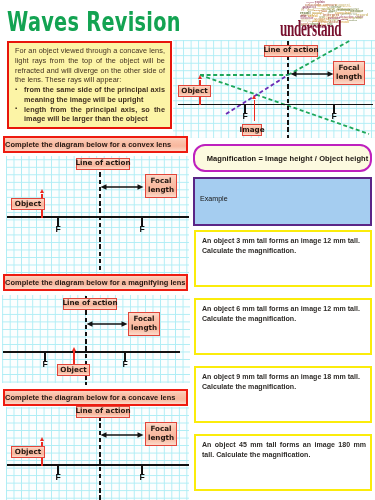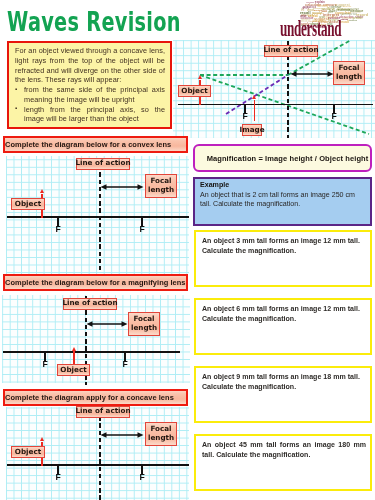--- a/index.html
+++ b/index.html
@@ -33,21 +33,21 @@
   
   #infobox{position:absolute;left:7px;top:41px;width:165px;height:88px;
            background:#FCF4A6;border:2px solid #E8150B;
            box-sizing:border-box;padding:3px 5px 12px 6px;}
   #infobox p{margin:0;font-size:7.3px;line-height:9.75px;color:#413021;
              text-align:justify;font-family:"Liberation Sans",sans-serif;
              font-weight:400;letter-spacing:0.055px;}
   #infobox ul{margin:0;padding-left:9px;list-style:none;}
   #infobox li{margin:0;font-size:7.3px;line-height:9.75px;color:#413021;
               text-align:justify;position:relative;
-              font-family:"Liberation Sans",sans-serif;font-weight:400;letter-spacing:0.055px;}
+              font-family:"Liberation Sans",sans-serif;font-weight:700;letter-spacing:0.055px;}
   #infobox li:before{content:"\25AA";position:absolute;left:-9px;top:-0.5px;font-size:6px;color:#413021;}
 
   
   .banner{position:absolute;border:2.2px solid #EE1B10;
           background:linear-gradient(to bottom,#FBD4C2 0%,#FAC3AC 22%,#F8B79D 62%,#FBD7C6 100%);
           box-sizing:border-box;display:flex;align-items:center;justify-content:flex-start;}
   .banner span{font-size:7.45px;font-weight:bold;color:#241712;white-space:nowrap;
                font-family:"Liberation Sans",sans-serif;letter-spacing:0.05px;}
 
   
@@ -64,30 +64,30 @@
   .lbl span{font-size:7.2px;font-weight:bold;color:#221610;line-height:8.6px;
             font-family:"DejaVu Sans",sans-serif;white-space:nowrap;}
   .lbl span.two{white-space:normal;}
   .redarrow{position:absolute;width:1.9px;background:#EE2A20;}
   .redarrow:after{content:"";position:absolute;left:-1.55px;top:-4.3px;width:0;height:0;
                   border-left:2.5px solid transparent;border-right:2.5px solid transparent;
                   border-bottom:4.6px solid #EE2A20;}
 
   
   #magbox{position:absolute;left:193px;top:144px;width:179px;height:28px;
-          background:#FCFADF;border:2.4px solid #BE20BE;border-radius:6px;
+          background:#FCFADF;border:2.4px solid #BE20BE;border-radius:12px;
           box-sizing:border-box;display:flex;align-items:center;justify-content:center;padding-left:10px;}
   #magbox span{font-size:7.5px;font-weight:bold;color:#1B1510;white-space:nowrap;
                font-family:"Liberation Sans",sans-serif;letter-spacing:0.1px;}
   #exbox{position:absolute;left:193px;top:177px;width:179px;height:49px;
          background:#A5CDF0;border:2.2px solid #5B2586;box-sizing:border-box;
          padding:2px 4px 0 5px;}
   #exbox div{font-size:7.1px;line-height:9.7px;color:#2A2725;
              font-family:"Liberation Sans",sans-serif;}
-  #exbox .b{font-weight:bold;color:#161412;}
+  #exbox .b{font-weight:normal;color:#161412;margin-top:14px;}
   .qbox{position:absolute;left:194px;width:178px;background:#FFFFFF;
         border:2.4px solid #FBEC0B;box-sizing:border-box;padding:4px 4px 0 6px;}
   #q4 div{text-align:justify;}
   .qbox div{font-size:7.05px;line-height:10.2px;color:#2E2B28;font-weight:bold;
             text-align:left;font-family:"Liberation Sans",sans-serif;letter-spacing:0.02px;}
 
   
   #grid0{left:173px;top:40px;width:202px;height:98px;background-position:2.6px 0.2px;}
   #ax0{left:178px;top:103.5px;width:195px;}
   #vd0{left:287px;top:41px;height:97px;}
@@ -272,21 +272,21 @@
     <path d="M43.5 5 L37.5 2.2 L37.5 7.8 Z" fill="#111"></path>
   </svg>
 
   <div class="banner" id="bn1">
       <span>Complete the diagram below for a convex lens</span>
     </div>
   <div class="banner" id="bn2">
       <span>Complete the diagram below for a magnifying lens</span>
     </div>
   <div class="banner" id="bn3">
-      <span>Complete the diagram apply for a concave lens</span>
+      <span>Complete the diagram below for a concave lens</span>
     </div>
 
   <div class="grid" id="grid1"></div>
   <div class="axis" id="ax1"></div>
   <div class="vdash" id="vd1"></div>
   <div class="tick" id="tk1a"></div>
   <div class="tick" id="tk1b"></div>
   <div class="fl" id="f1a">F</div>
   <div class="fl" id="f1b">F</div>
   <div class="redarrow" id="ra1obj"></div>
@@ -350,21 +350,20 @@
     <path d="M0.5 5 L6.5 2.2 L6.5 7.8 Z" fill="#111"></path>
     <path d="M43.5 5 L37.5 2.2 L37.5 7.8 Z" fill="#111"></path>
   </svg>
 
   <div id="magbox">
       <span>Magnification  = Image height / Object height</span>
     </div>
 
   <div id="exbox">
     <div class="b">Example</div>
-    <div>An object that is 2 cm tall forms an image 250 cm tall. Calculate the magnification.</div>
   </div>
 
   <div class="qbox" id="q1">
       <div>An object 3 mm tall forms an image 12 mm tall. Calculate the magnification.</div>
     </div>
   <div class="qbox" id="q2">
       <div>An object 6 mm tall forms an image 12 mm tall. Calculate the magnification.</div>
     </div>
   <div class="qbox" id="q3">
       <div>An object 9 mm tall forms an image 18 mm tall. Calculate the magnification.</div>

